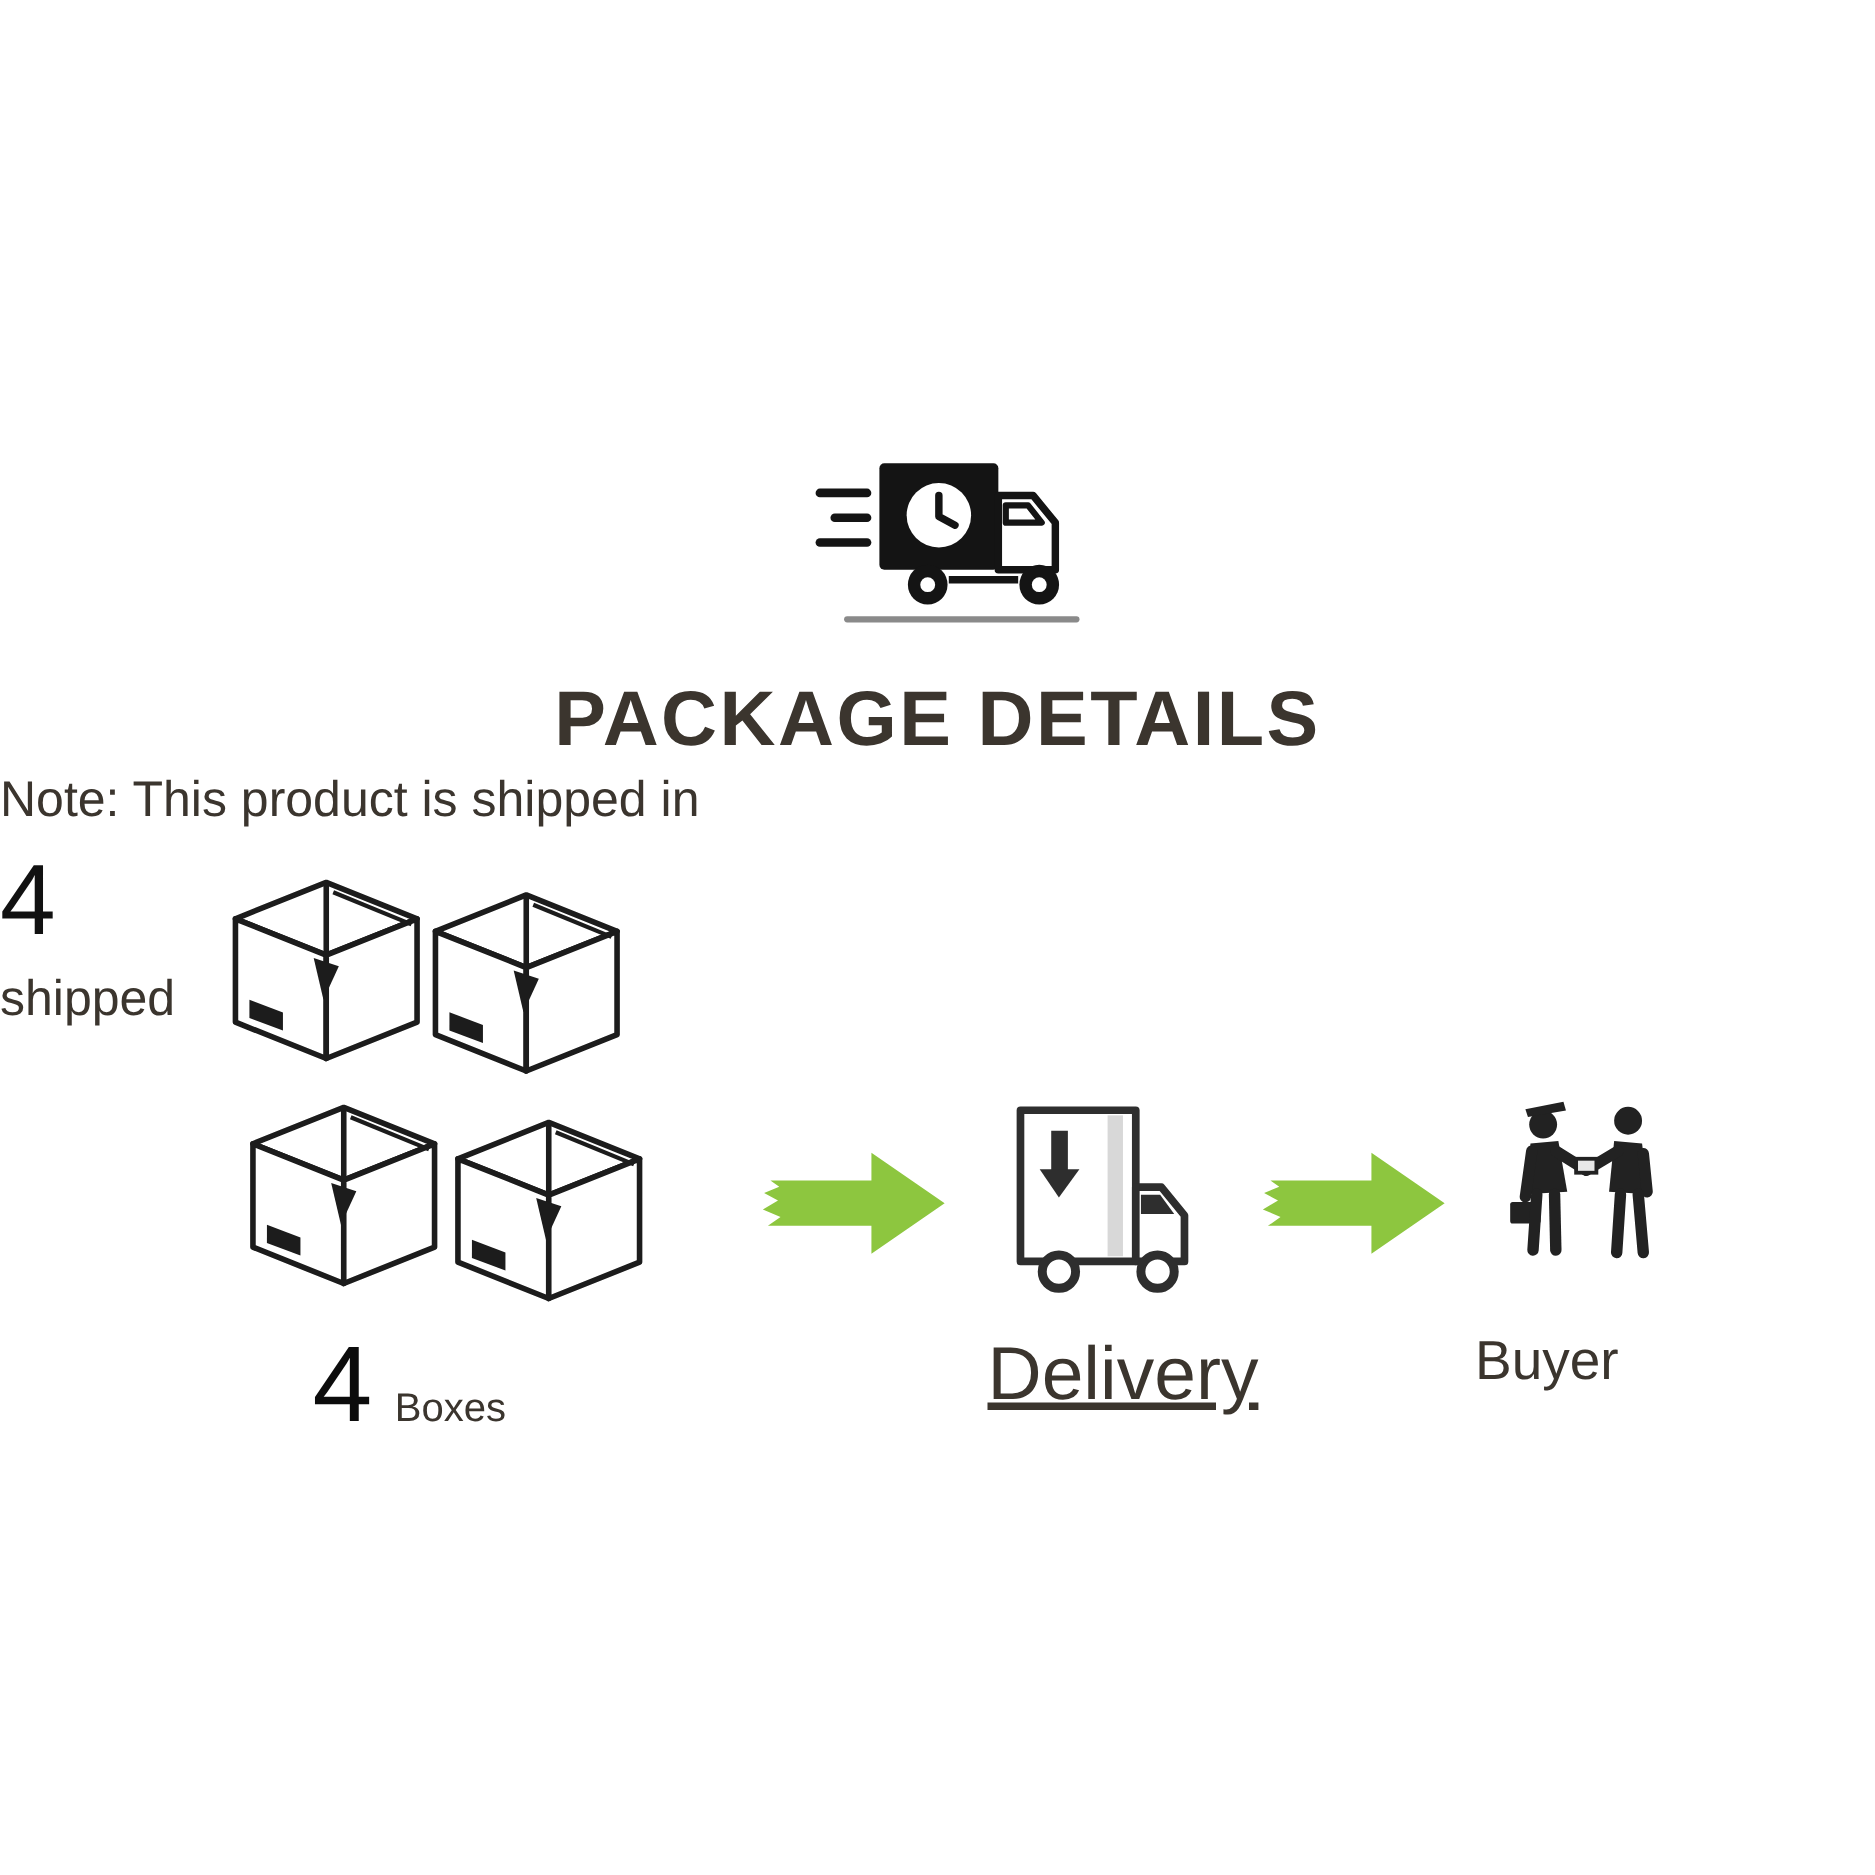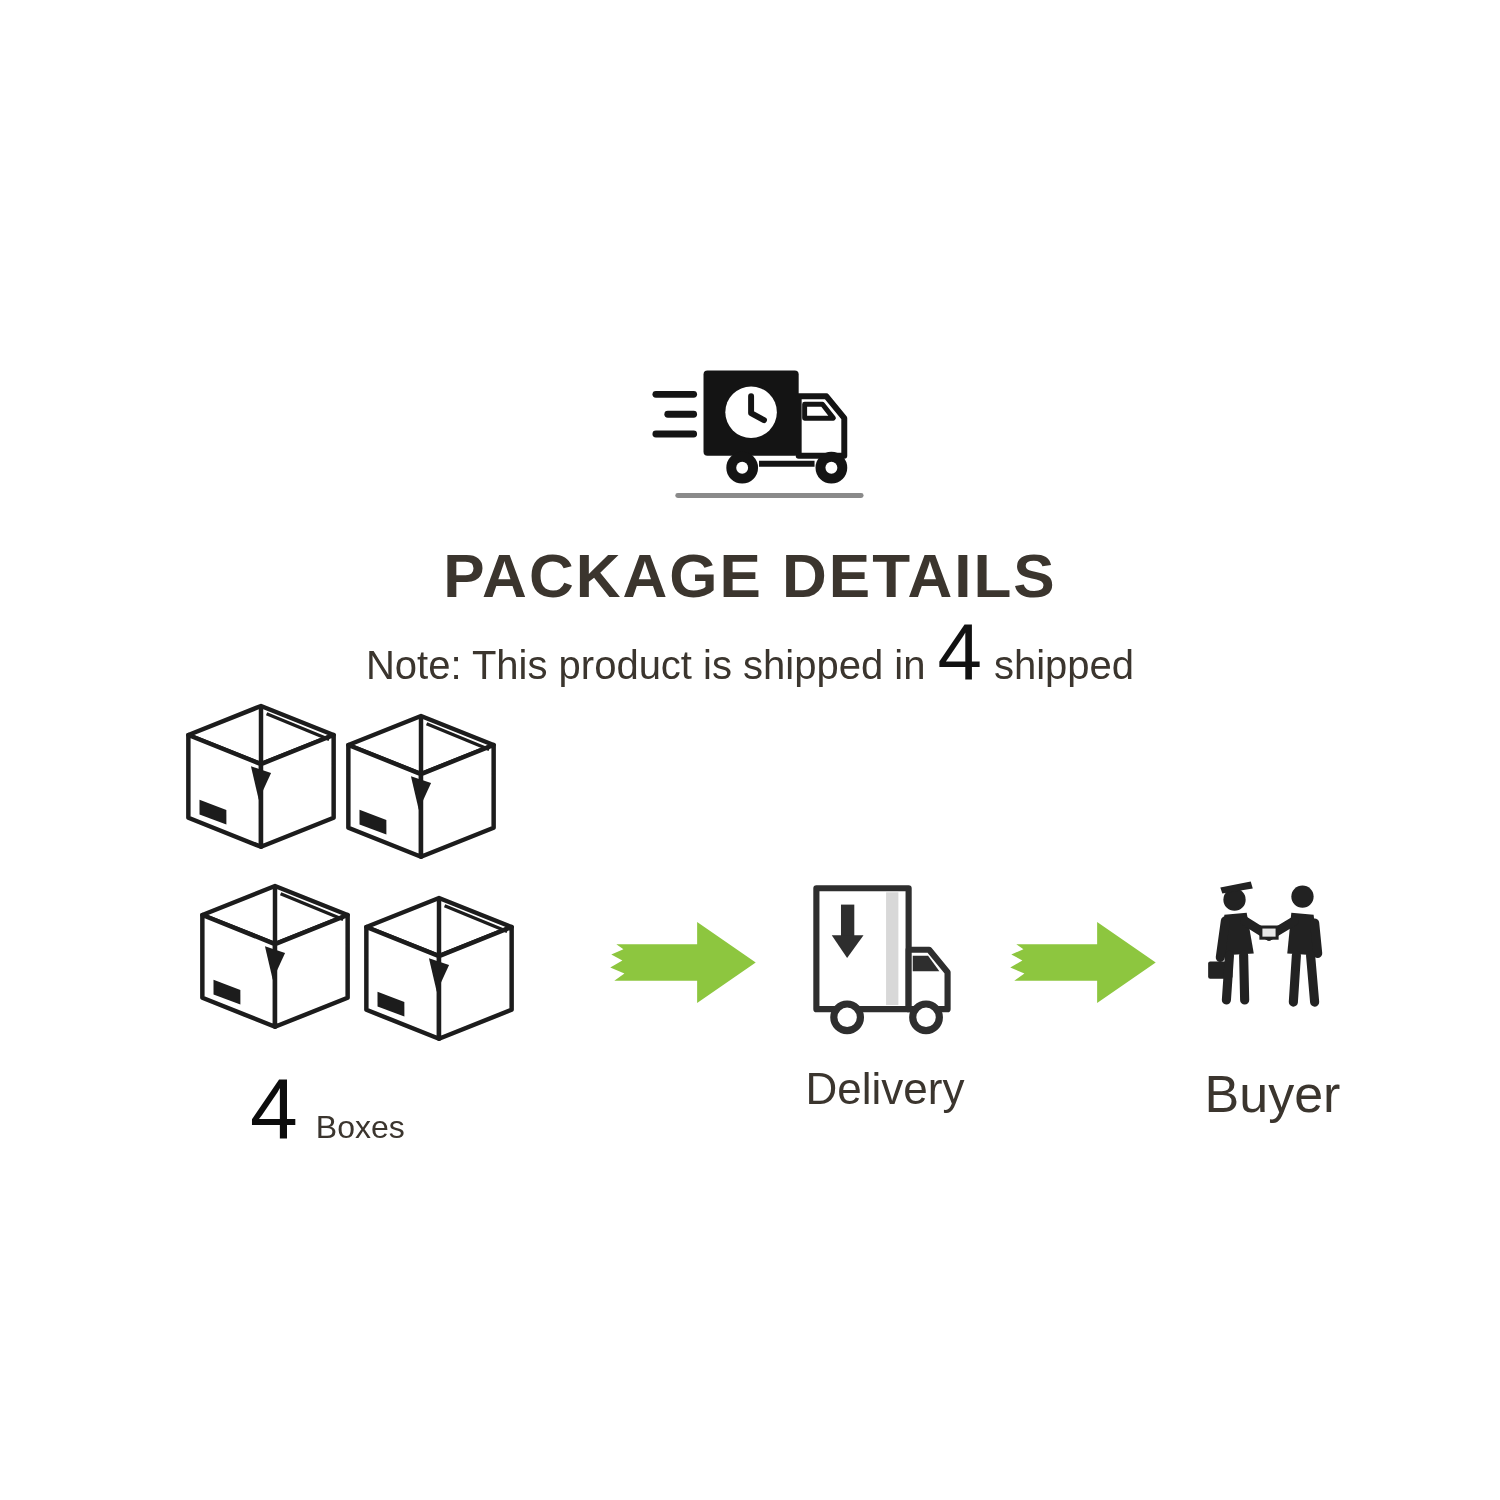--- a/index.html
+++ b/index.html
@@ -26,22 +26,22 @@
   .title{
     top:540px;left:0;width:100%;
     text-align:center;
     font-size:62px;font-weight:800;letter-spacing:2px;
     color:var(--text-dark,#3b352e);
     font-family:"Liberation Sans", sans-serif;
   }
   
   .note{
     top:618px;left:0;width:100%;
-    display:flex;justify-content:center;align-items:baseline;gap:12px;
-    font-size:40px;color:var(--text-dark,#3b352e);
+    display:flex;justify-content:center;align-items:baseline;gap:23px;
+    font-size:40px;color:var(--text-dark,#3b352e);flex-direction:column;
   }
   .note .big-num{font-size:80px;font-weight:400;line-height:.85;color:#111;}
   
   .boxes-cluster{left:158px;top:688px;width:380px;height:398px;}
   .box-icon{position:absolute;width:190px;height:179px;}
   .box-icon svg{width:100%;height:100%;display:block;}
   .box-1{left:8px;top:0;}
   .box-2{left:168px;top:10px;}
   .box-3{left:22px;top:180px;}
   .box-4{left:186px;top:192px;}
@@ -55,25 +55,25 @@
   .boxes-label .word{font-size:32px;}
   
   .arrow{width:162px;height:101px;}
   .arrow svg{width:100%;height:100%;display:block;}
   .arrow-1{left:602px;top:912px;}
   .arrow-2{left:1002px;top:912px;}
   .arrow-shape{fill:var(--arrow-green,#8dc63f);}
   
   .delivery-icon{left:806px;top:880px;width:154px;height:164px;}
   .delivery-icon svg{width:100%;height:100%;display:block;}
-  .delivery-label{left:790px;top:1064px;width:190px;text-align:center;font-size:44px;color:var(--text-dark,#3b352e);}
+  .delivery-label{left:790px;top:1064px;width:190px;text-align:left;font-size:60px;color:var(--text-dark,#3b352e);text-decoration:underline;}
   
   .buyer-icon{left:1198px;top:872px;width:142px;height:178px;}
   .buyer-icon svg{width:100%;height:100%;display:block;}
-  .buyer-label{left:1180px;top:1064px;width:185px;text-align:center;font-size:52px;color:var(--text-dark,#3b352e);}
+  .buyer-label{left:1180px;top:1064px;width:185px;font-size:44px;color:var(--text-dark,#3b352e);}
 </style>
 </head>
 <body>
 
 <svg width="0" height="0" style="position:absolute" aria-hidden="true">
   <symbol id="box-sym" viewBox="0 0 170 160">
     <g stroke="#1c1c1c" stroke-width="4" stroke-linejoin="round" fill="#ffffff">
       <polygon points="20,42 85,16 150,42 85,68"></polygon>
       <polygon points="20,42 85,68 85,142 20,116"></polygon>
       <polygon points="85,68 150,42 150,116 85,142"></polygon>

